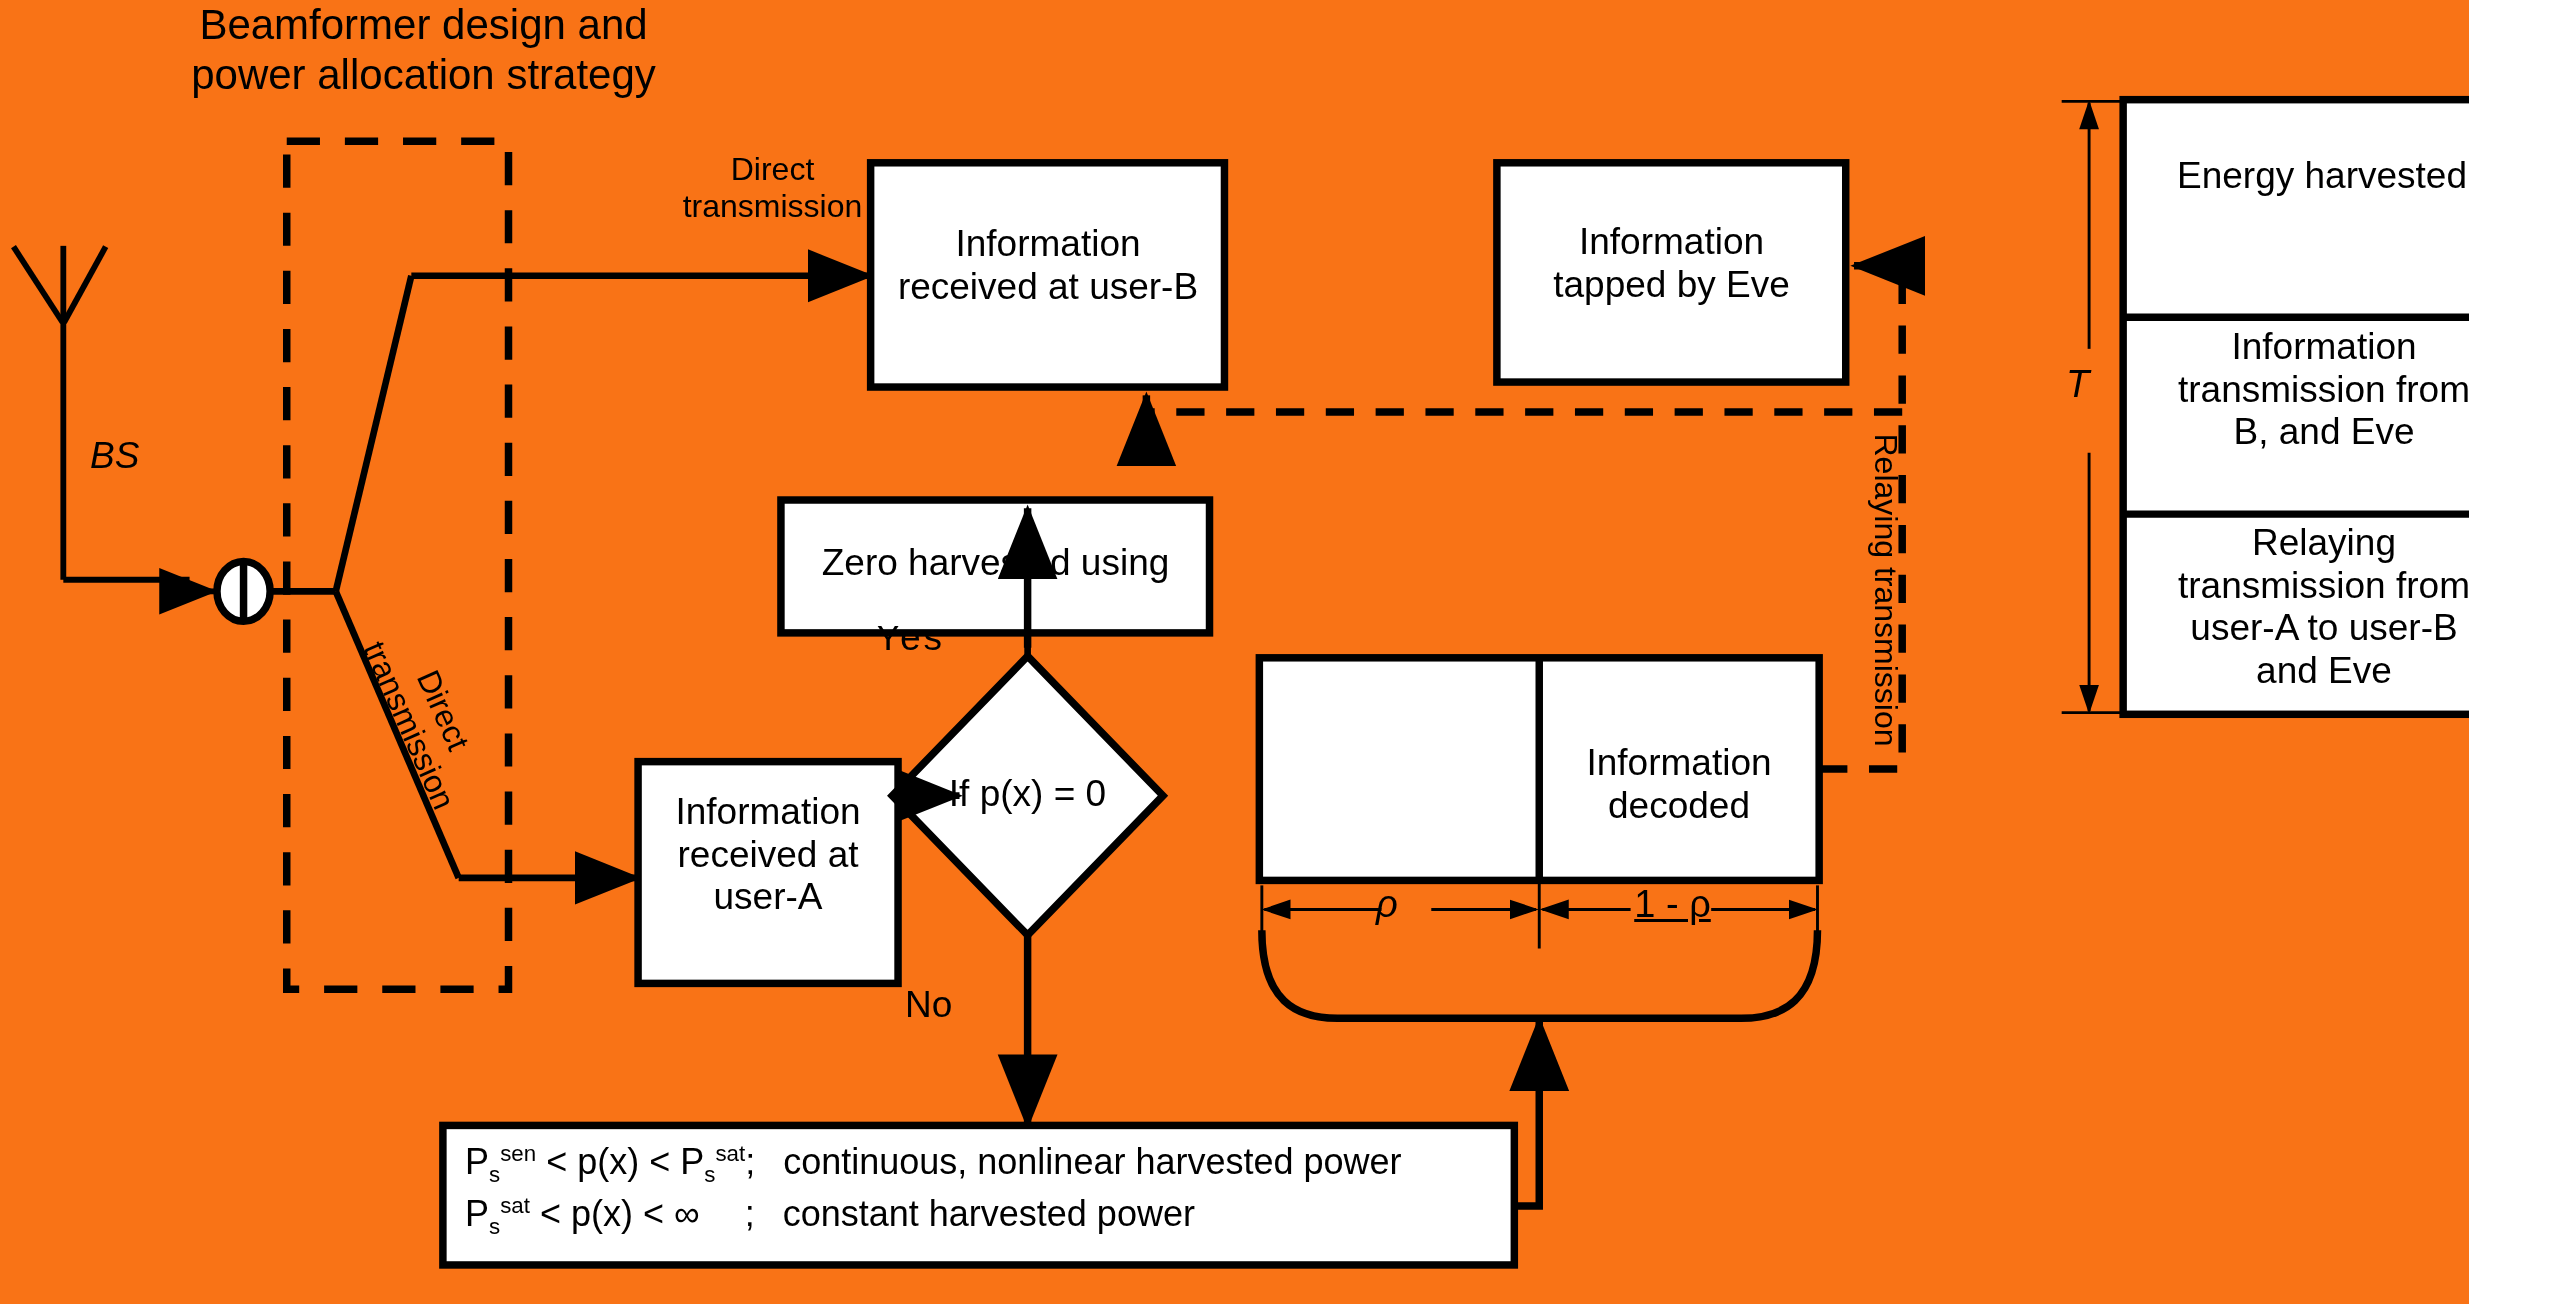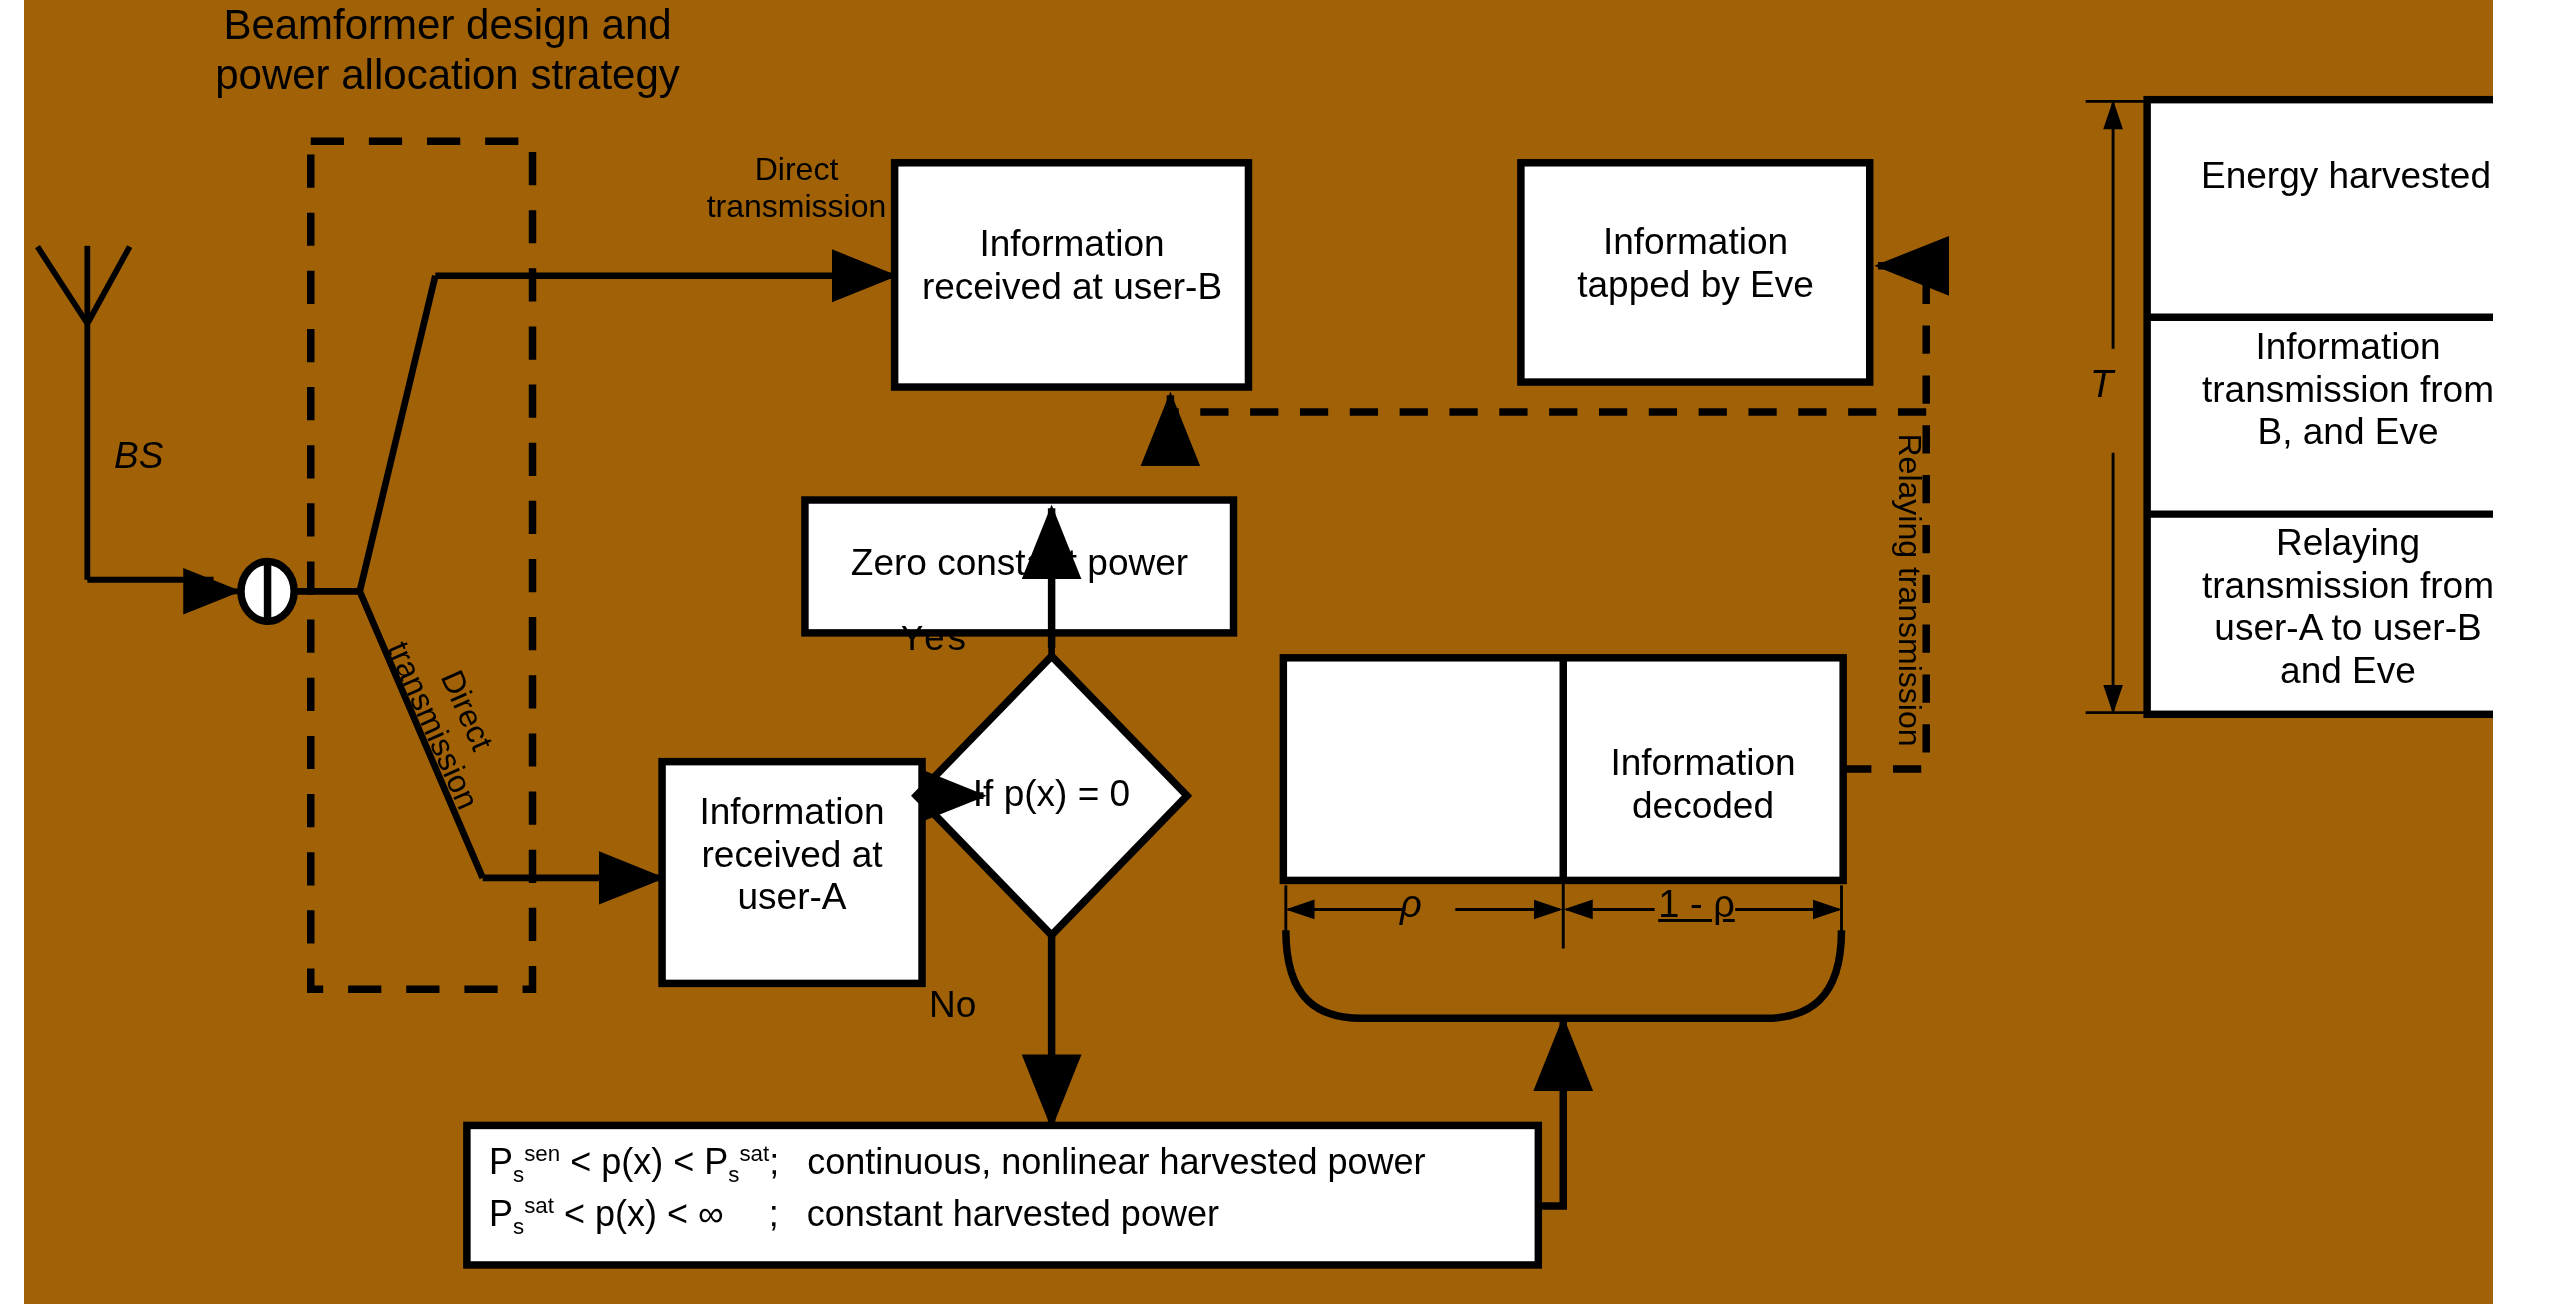--- a/index.html
+++ b/index.html
@@ -1,17 +1,17 @@
 <!DOCTYPE html>
 <html style="font-size:13.3px"><head>
 <meta charset="utf-8">
 <style>
   html,body{margin:0;padding:0;background:#ffffff;}
   body{font-family:"Liberation Sans","DejaVu Sans",sans-serif;}
-  #stage{position:relative;width:2469px;height:1304px;background:#a16207;overflow:hidden;margin-left:24px;}
+  #stage{position:relative;width:2469px;height:1304px;background:#f97316;overflow:hidden;}
   svg.layer{position:absolute;left:0;top:0;width:2576px;height:1304px;}
   .txt{position:absolute;color:#000;line-height:1.15;}
   .ctr{text-align:center;}
   .title{font-size:42px;line-height:1.18;}
   .boxlbl{font-size:37px;}
   .small{font-size:32px;}
   .ital{font-style:italic;}
   .rot90{transform-origin:center center;}
   sup.s{font-size:0.62em;vertical-align:super;}
   sub.s{font-size:0.62em;vertical-align:sub;}
@@ -156,21 +156,21 @@
     <div>received at user-B</div>
   </div>
 
   <div class="txt boxlbl ctr" style="left:1497px;top:221px;width:349px;">
     <div>Information</div>
     <div>tapped by Eve</div>
   </div>
 
   <div class="txt small ctr" style="left:1904px;top:399px;width:382px;transform:rotate(90deg);transform-origin:0 0;">Relaying transmission</div>
 
-  <div class="txt boxlbl ctr" style="left:781px;top:542px;width:429px;">Zero constant power</div>
+  <div class="txt boxlbl ctr" style="left:781px;top:542px;width:429px;">Zero harvested using</div>
 
   <div class="txt boxlbl" style="left:877px;top:619px;font-family:Liberation Mono, monospace;">Yes</div>
 
   <div class="txt boxlbl" style="left:905px;top:984px;">No</div>
 
   <div class="txt boxlbl ctr" style="left:638px;top:791px;width:260px;">
     <div>Information</div>
     <div>received at</div>
     <div>user-A</div>
   </div>

